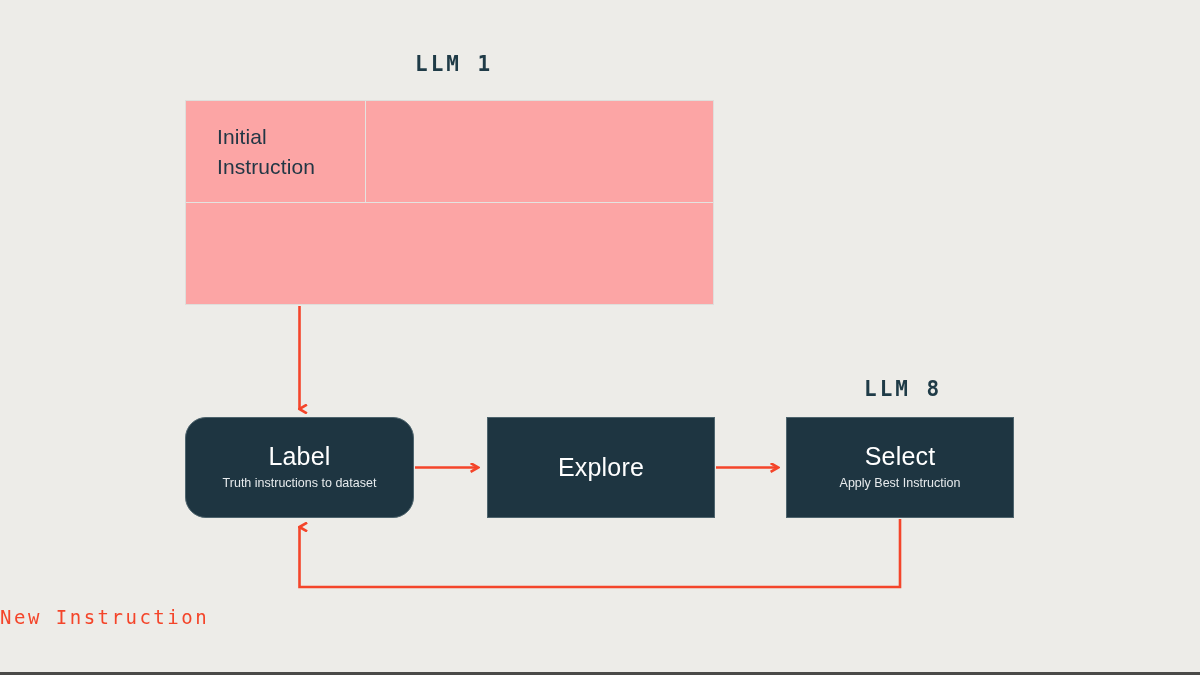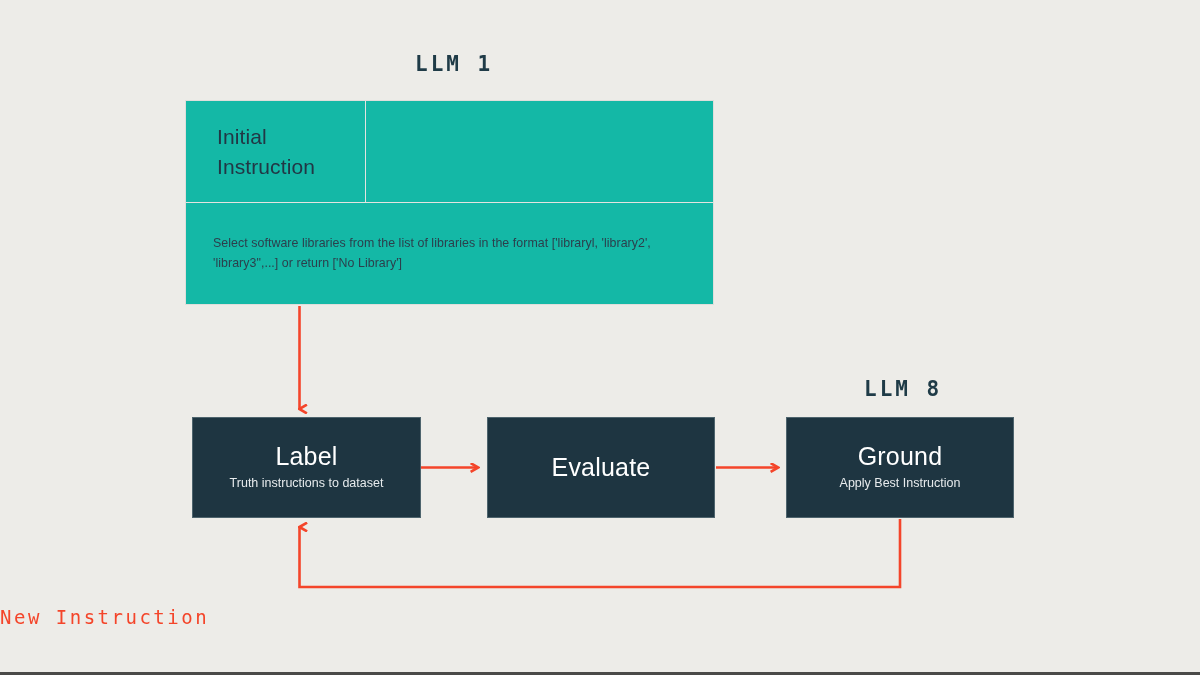--- a/index.html
+++ b/index.html
@@ -37,21 +37,21 @@
   #llm1-title { left: 415px; top: 52px; }
   #llm2-title { left: 864px; top: 377px; }
 
   
   #instruction-table {
     position: absolute;
     left: 185px;
     top: 100px;
     width: 529px;
     height: 205px;
-    background: #14b8a6;
+    background: #fca5a5;
     border: 1px solid #dfdedb;
     display: flex;
     flex-direction: column;
   }
   .table-row {
     display: flex;
     flex: 1 1 0;
     min-height: 0;
   }
   .table-row + .table-row { border-top: 1px solid #e4e3e0; }
@@ -92,21 +92,21 @@
     height: 101px;
     background: #1e3541;
     border: 1px solid #4e646d;
     display: flex;
     flex-direction: column;
     align-items: center;
     justify-content: center;
     text-align: center;
     padding: 0 12px;
   }
-  #stage-label    { left: 192px;  width: 229px; }
+  #stage-label    { left: 185px;  width: 229px; border-radius: 21px; }
   #stage-evaluate { left: 487px;  width: 228px; }
   #stage-adapt    { left: 786px;  width: 228px; }
 
   .stage-title {
     font-size: 25px;
     color: #ffffff;
     font-weight: 400;
     line-height: 1.1;
     letter-spacing: 0.2px;
   }
@@ -161,36 +161,33 @@
 
 <div id="instruction-table">
 
   <div class="table-row">
     <div class="row-label">
       <span>Initial Instruction</span>
     </div>
   </div>
 
   <div class="table-row">
-    <div class="row-value">
-      <span>Select software libraries from the list of libraries in the format ['libraryl, 'library2', 'library3",...] or return ['No Library']</span>
-    </div>
   </div>
 
 </div>
 
 <div class="llm-title" id="llm2-title">LLM 8</div>
 
 <div class="stage-box" id="stage-label">
   <div class="stage-title">Label</div>
   <div class="stage-sub">Truth instructions to dataset</div>
 </div>
 
 <div class="stage-box" id="stage-evaluate">
-  <div class="stage-title">Evaluate</div>
+  <div class="stage-title">Explore</div>
 </div>
 
 <div class="stage-box" id="stage-adapt">
-  <div class="stage-title">Ground</div>
+  <div class="stage-title">Select</div>
   <div class="stage-sub">Apply Best Instruction</div>
 </div>
 
 <div id="loop-caption">New Instruction</div>
 
 </body></html>

